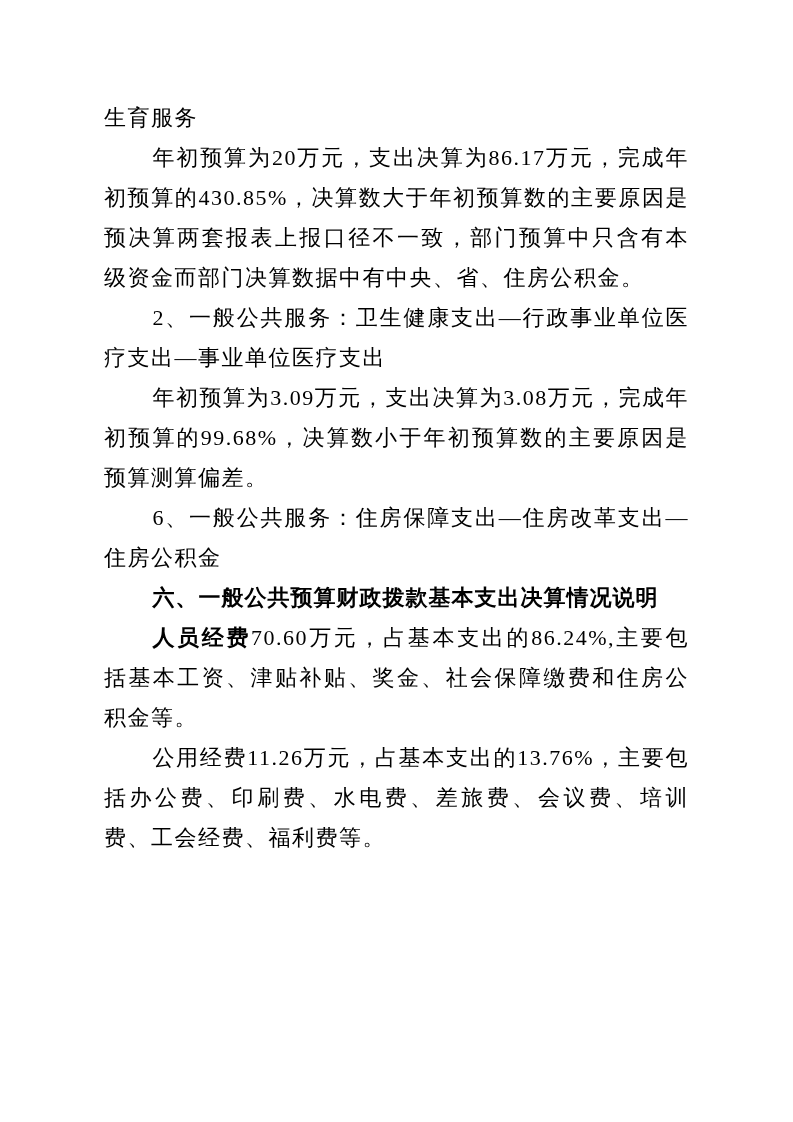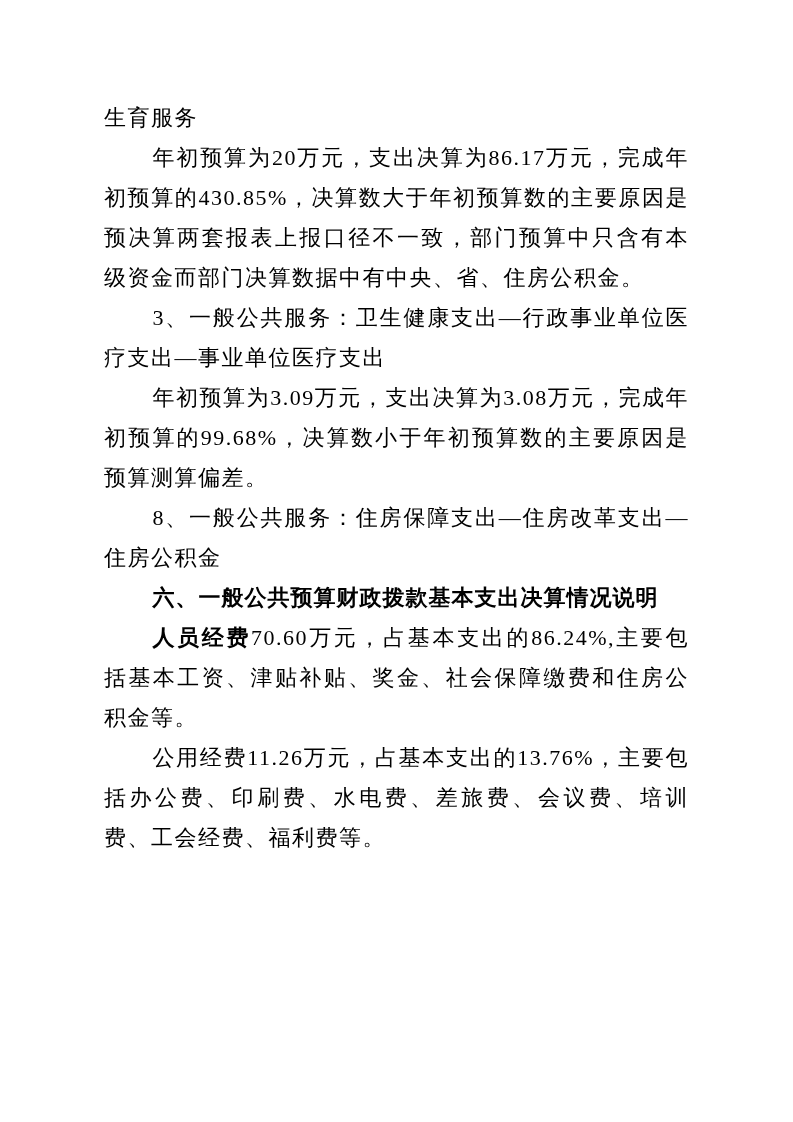--- a/index.html
+++ b/index.html
@@ -56,23 +56,23 @@
     margin-left: 15px;
   }
 </style>
 </head>
 <body>
 
 <div class="page">
   <div class="doc-body" id="doc-body">
       <p class=""><span>生育服务</span></p>
       <p class=" indent"><span>年初预算为20万元，支出决算为86.17万元，完成年初预算的430.85%，决算数大于年初预算数的主要原因是预决算两套报表上报口径不一致，部门预算中只含有本级资金而部门决算数据中有中央、省、住房公积金。</span></p>
-      <p class=" indent"><span>3、一般公共服务：卫生健康支出—行政事业单位医疗支出—事业单位医疗支出</span></p>
+      <p class=" indent"><span>2、一般公共服务：卫生健康支出—行政事业单位医疗支出—事业单位医疗支出</span></p>
       <p class=" indent"><span>年初预算为3.09万元，支出决算为3.08万元，完成年初预算的99.68%，决算数小于年初预算数的主要原因是预算测算偏差。</span></p>
-      <p class=" indent"><span>8、一般公共服务：住房保障支出—住房改革支出—住房公积金</span></p>
+      <p class=" indent"><span>6、一般公共服务：住房保障支出—住房改革支出—住房公积金</span></p>
       <p class="heading indent"><span class="bold">六、一般公共预算财政拨款基本支出决算情况说明</span></p>
       <p class=" indent"><span class="bold">人员经费</span><span>70.60万元，占基本支出的86.24%,主要包括基本工资、津贴补贴、奖金、社会保障缴费和住房公积金等。</span></p>
       <p class=" indent"><span>公用经费11.26万元，占基本支出的13.76%，主要包括办公费、印刷费、水电费、差旅费、会议费、培训费、工会经费、福利费等。</span></p>
     </div>
   <div class="footer">
     <span class="page-number">17</span>
   </div>
 </div>
 
 </body></html>

